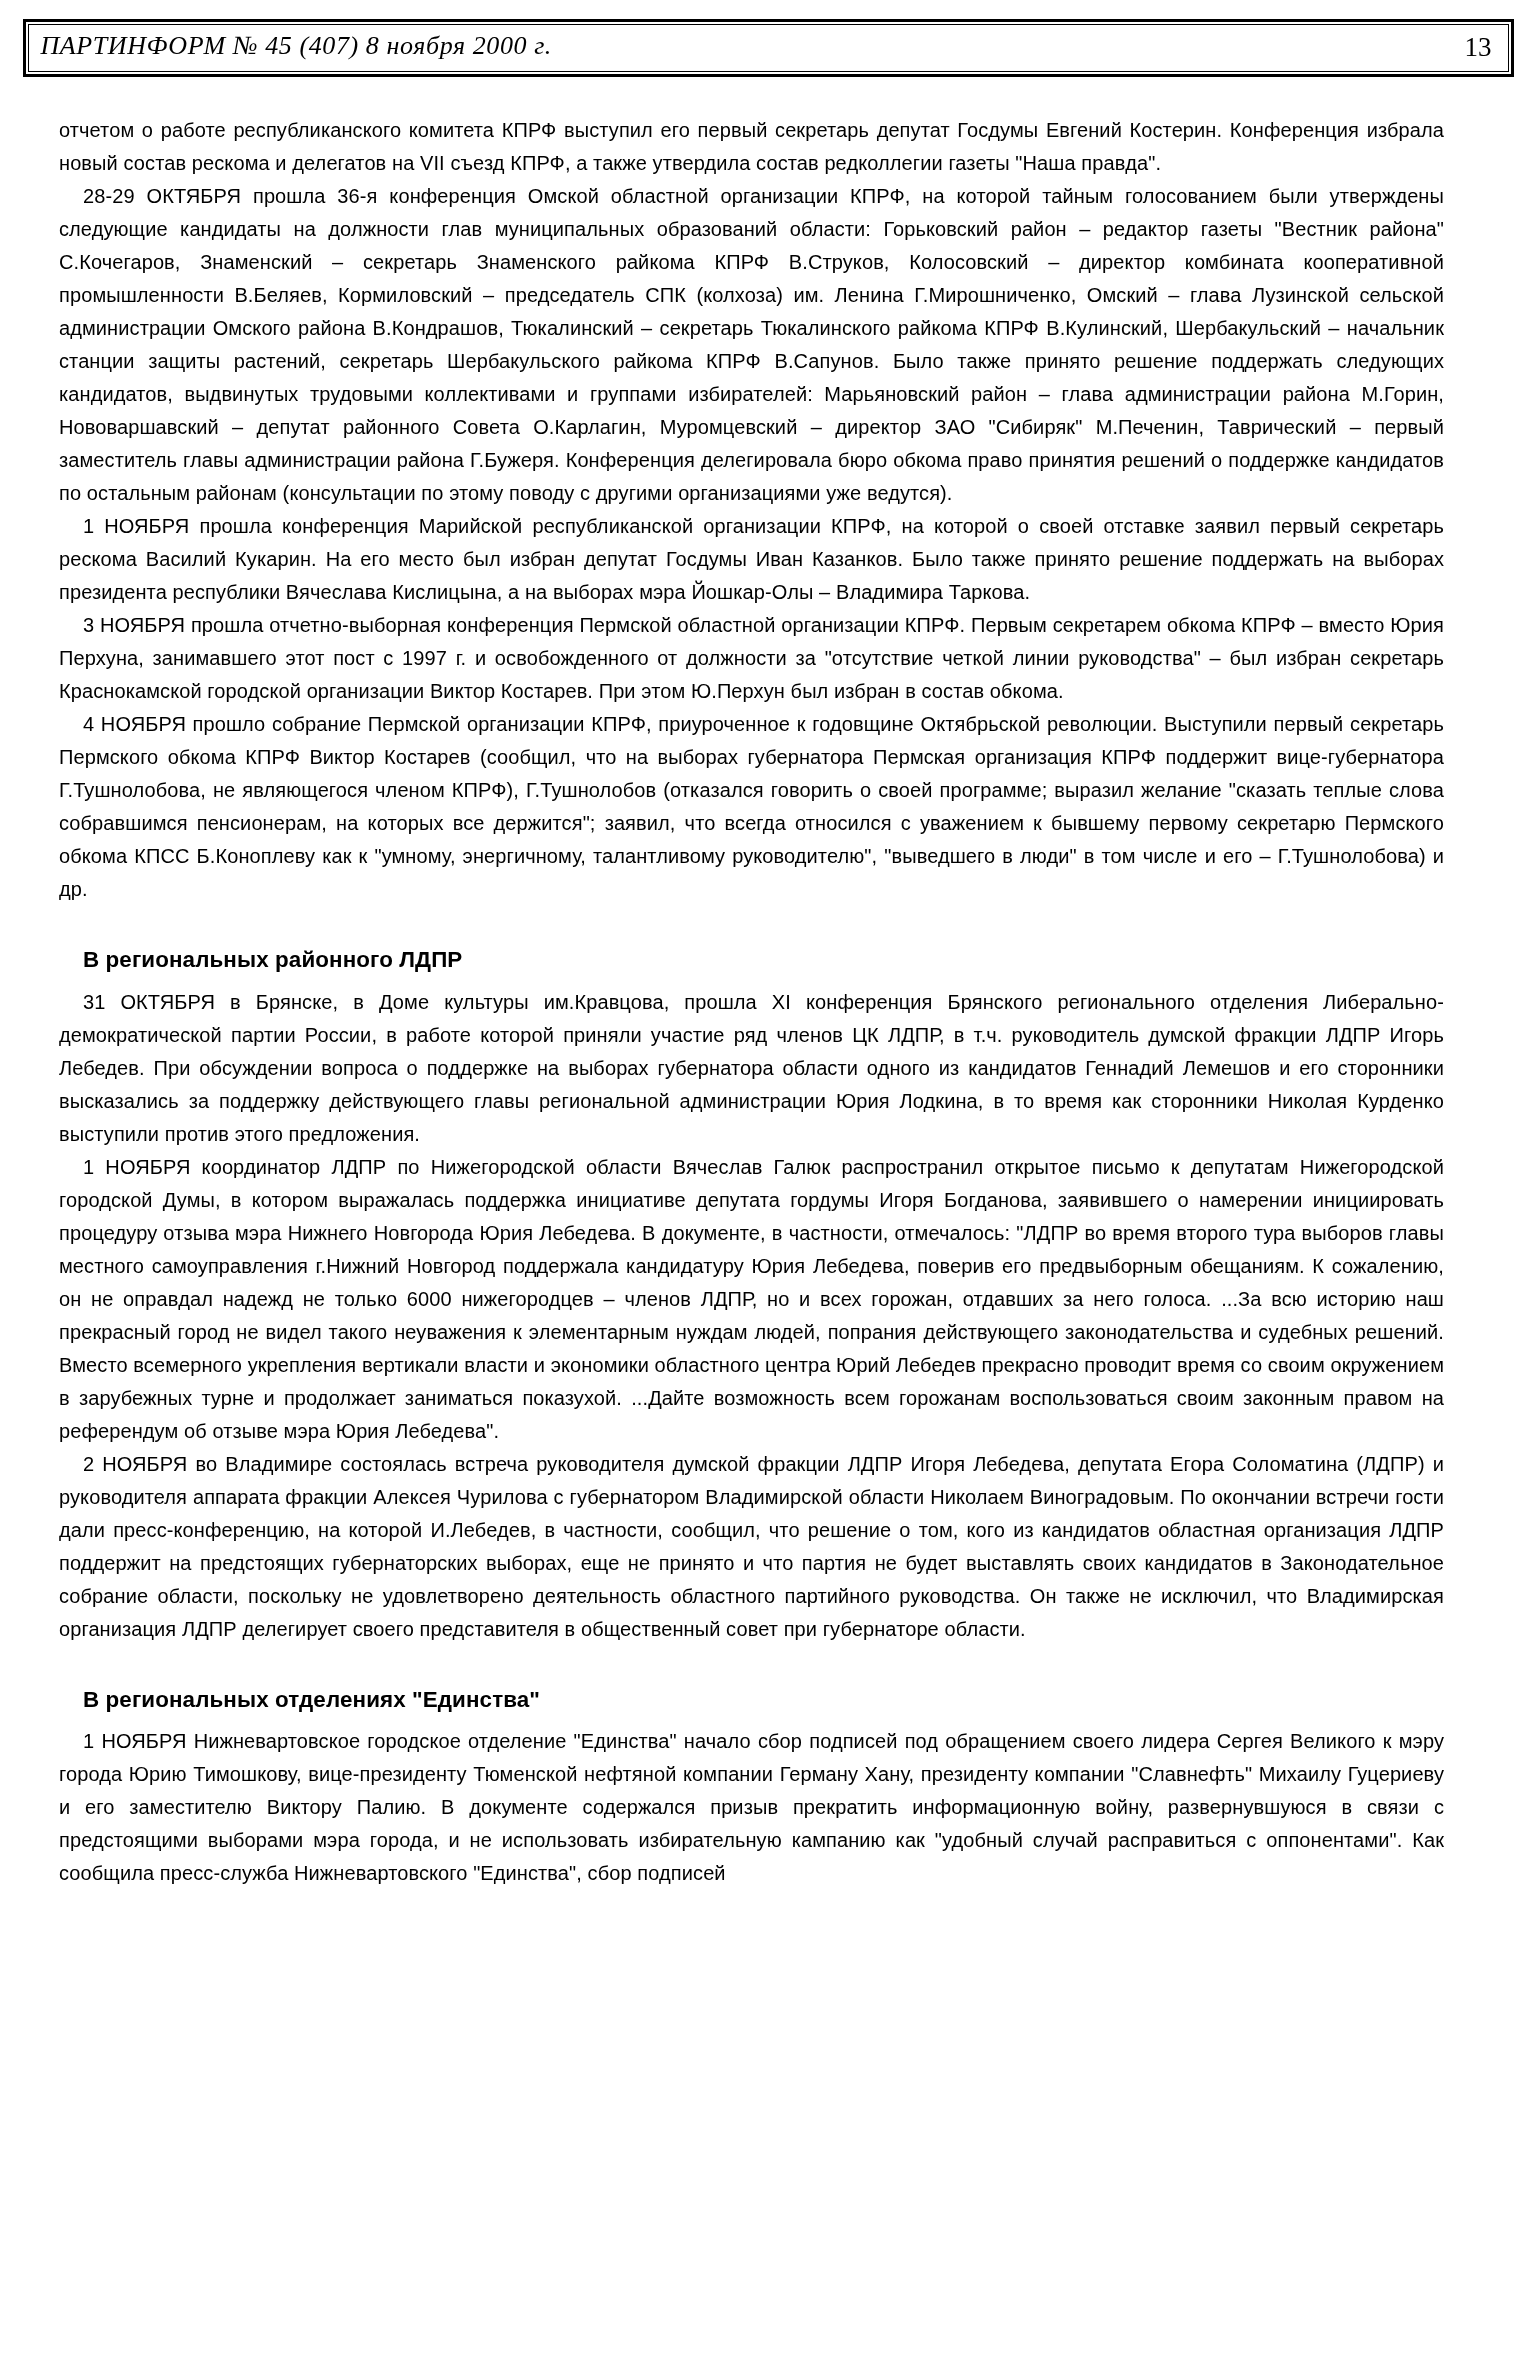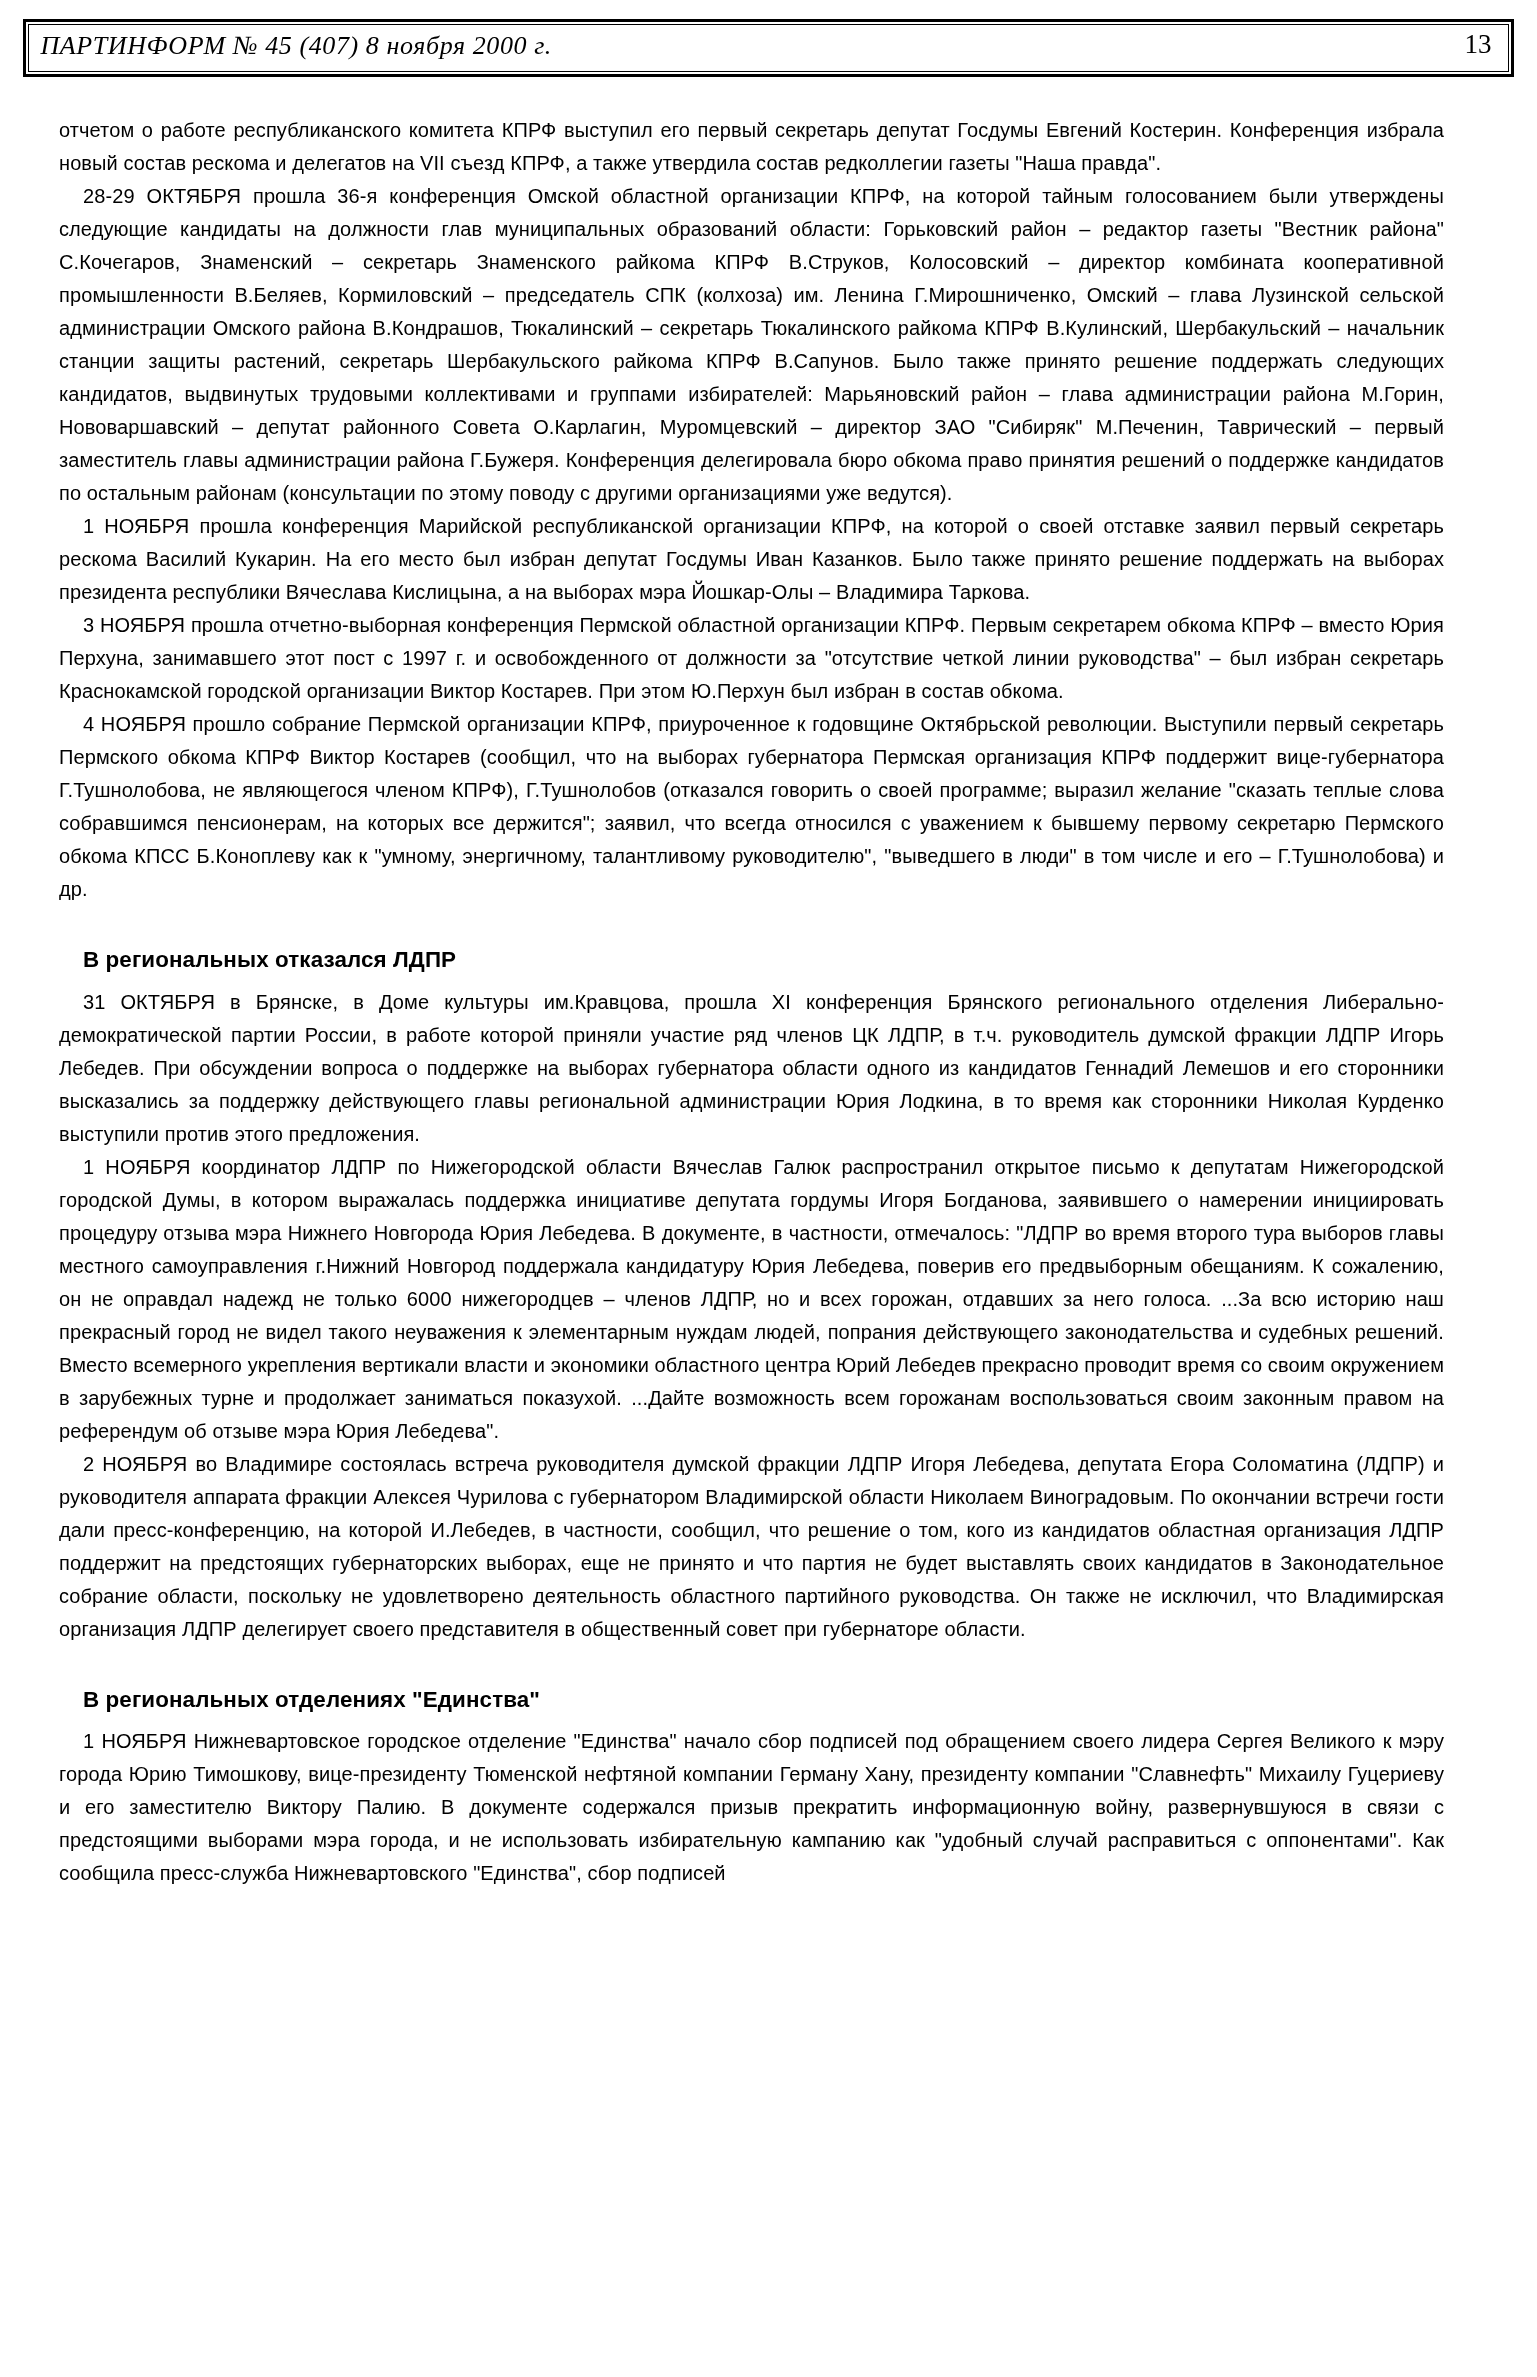--- a/index.html
+++ b/index.html
@@ -25,21 +25,21 @@
   .running-head-outer {
     margin: 0 23px;
     border: 3.8px solid #000;
     padding: 1.9px;
     box-sizing: border-box;
   }
   .running-head-inner {
     border: 1.3px solid #000;
     display: flex;
     justify-content: space-between;
-    align-items: flex-start;
+    align-items: flex-end;
     padding: 6.4px 16.7px 10.2px 11.5px;
   }
   .running-head-title {
     font-family: "Liberation Serif", serif;
     font-style: italic;
     font-size: 26px;
     letter-spacing: 0.6px;
     white-space: nowrap;
   }
   .running-head-page {
@@ -82,21 +82,21 @@
     </div>
   </div>
 
   <div class="content">
 
   <p class="para">отчетом о работе республиканского комитета КПРФ выступил его первый секретарь депутат Госдумы Евгений Костерин. Конференция избрала новый состав рескома и делегатов на VII съезд КПРФ, а также утвердила состав редколлегии газеты "Наша правда".</p>
       <p class="para indent">28-29 ОКТЯБРЯ прошла 36-я конференция Омской областной организации КПРФ, на которой тайным голосованием были утверждены следующие кандидаты на должности глав муниципальных образований области: Горьковский район – редактор газеты "Вестник района" С.Кочегаров, Знаменский – секретарь Знаменского райкома КПРФ В.Струков, Колосовский – директор комбината кооперативной промышленности В.Беляев, Кормиловский – председатель СПК (колхоза) им. Ленина Г.Мирошниченко, Омский – глава Лузинской сельской администрации Омского района В.Кондрашов, Тюкалинский – секретарь Тюкалинского райкома КПРФ В.Кулинский, Шербакульский – начальник станции защиты растений, секретарь Шербакульского райкома КПРФ В.Сапунов. Было также принято решение поддержать следующих кандидатов, выдвинутых трудовыми коллективами и группами избирателей: Марьяновский район – глава администрации района М.Горин, Нововаршавский – депутат районного Совета О.Карлагин, Муромцевский – директор ЗАО "Сибиряк" М.Печенин, Таврический – первый заместитель главы администрации района Г.Бужеря. Конференция делегировала бюро обкома право принятия решений о поддержке кандидатов по остальным районам (консультации по этому поводу с другими организациями уже ведутся).</p>
       <p class="para indent">1 НОЯБРЯ прошла конференция Марийской республиканской организации КПРФ, на которой о своей отставке заявил первый секретарь рескома Василий Кукарин. На его место был избран депутат Госдумы Иван Казанков. Было также принято решение поддержать на выборах президента республики Вячеслава Кислицына, а на выборах мэра Йошкар-Олы – Владимира Таркова.</p>
       <p class="para indent">3 НОЯБРЯ прошла отчетно-выборная конференция Пермской областной организации КПРФ. Первым секретарем обкома КПРФ – вместо Юрия Перхуна, занимавшего этот пост с 1997 г. и освобожденного от должности за "отсутствие четкой линии руководства" – был избран секретарь Краснокамской городской организации Виктор Костарев. При этом Ю.Перхун был избран в состав обкома.</p>
       <p class="para indent">4 НОЯБРЯ прошло собрание Пермской организации КПРФ, приуроченное к годовщине Октябрьской революции. Выступили первый секретарь Пермского обкома КПРФ Виктор Костарев (сообщил, что на выборах губернатора Пермская организация КПРФ поддержит вице-губернатора Г.Тушнолобова, не являющегося членом КПРФ), Г.Тушнолобов (отказался говорить о своей программе; выразил желание "сказать теплые слова собравшимся пенсионерам, на которых все держится"; заявил, что всегда относился с уважением к бывшему первому секретарю Пермского обкома КПСС Б.Коноплеву как к "умному, энергичному, талантливому руководителю", "выведшего в люди" в том числе и его – Г.Тушнолобова) и др.</p>
-      <h2 class="section-heading">В региональных отказался ЛДПР</h2>
+      <h2 class="section-heading">В региональных районного ЛДПР</h2>
       <p class="para indent">31 ОКТЯБРЯ в Брянске, в Доме культуры им.Кравцова, прошла XI конференция Брянского регионального отделения Либерально-демократической партии России, в работе которой приняли участие ряд членов ЦК ЛДПР, в т.ч. руководитель думской фракции ЛДПР Игорь Лебедев. При обсуждении вопроса о поддержке на выборах губернатора области одного из кандидатов Геннадий Лемешов и его сторонники высказались за поддержку действующего главы региональной администрации Юрия Лодкина, в то время как сторонники Николая Курденко выступили против этого предложения.</p>
       <p class="para indent">1 НОЯБРЯ координатор ЛДПР по Нижегородской области Вячеслав Галюк распространил открытое письмо к депутатам Нижегородской городской Думы, в котором выражалась поддержка инициативе депутата гордумы Игоря Богданова, заявившего о намерении инициировать процедуру отзыва мэра Нижнего Новгорода Юрия Лебедева. В документе, в частности, отмечалось: "ЛДПР во время второго тура выборов главы местного самоуправления г.Нижний Новгород поддержала кандидатуру Юрия Лебедева, поверив его предвыборным обещаниям. К сожалению, он не оправдал надежд не только 6000 нижегородцев – членов ЛДПР, но и всех горожан, отдавших за него голоса. ...За всю историю наш прекрасный город не видел такого неуважения к элементарным нуждам людей, попрания действующего законодательства и судебных решений. Вместо всемерного укрепления вертикали власти и экономики областного центра Юрий Лебедев прекрасно проводит время со своим окружением в зарубежных турне и продолжает заниматься показухой. ...Дайте возможность всем горожанам воспользоваться своим законным правом на референдум об отзыве мэра Юрия Лебедева".</p>
       <p class="para indent">2 НОЯБРЯ во Владимире состоялась встреча руководителя думской фракции ЛДПР Игоря Лебедева, депутата Егора Соломатина (ЛДПР) и руководителя аппарата фракции Алексея Чурилова с губернатором Владимирской области Николаем Виноградовым. По окончании встречи гости дали пресс-конференцию, на которой И.Лебедев, в частности, сообщил, что решение о том, кого из кандидатов областная организация ЛДПР поддержит на предстоящих губернаторских выборах, еще не принято и что партия не будет выставлять своих кандидатов в Законодательное собрание области, поскольку не удовлетворено деятельность областного партийного руководства. Он также не исключил, что Владимирская организация ЛДПР делегирует своего представителя в общественный совет при губернаторе области.</p>
       <h2 class="section-heading">В региональных отделениях "Единства"</h2>
       <p class="para indent">1 НОЯБРЯ Нижневартовское городское отделение "Единства" начало сбор подписей под обращением своего лидера Сергея Великого к мэру города Юрию Тимошкову, вице-президенту Тюменской нефтяной компании Герману Хану, президенту компании "Славнефть" Михаилу Гуцериеву и его заместителю Виктору Палию. В документе содержался призыв прекратить информационную войну, развернувшуюся в связи с предстоящими выборами мэра города, и не использовать избирательную кампанию как "удобный случай расправиться с оппонентами". Как сообщила пресс-служба Нижневартовского "Единства", сбор подписей</p>
     </div>
 
 </div>
 
 

